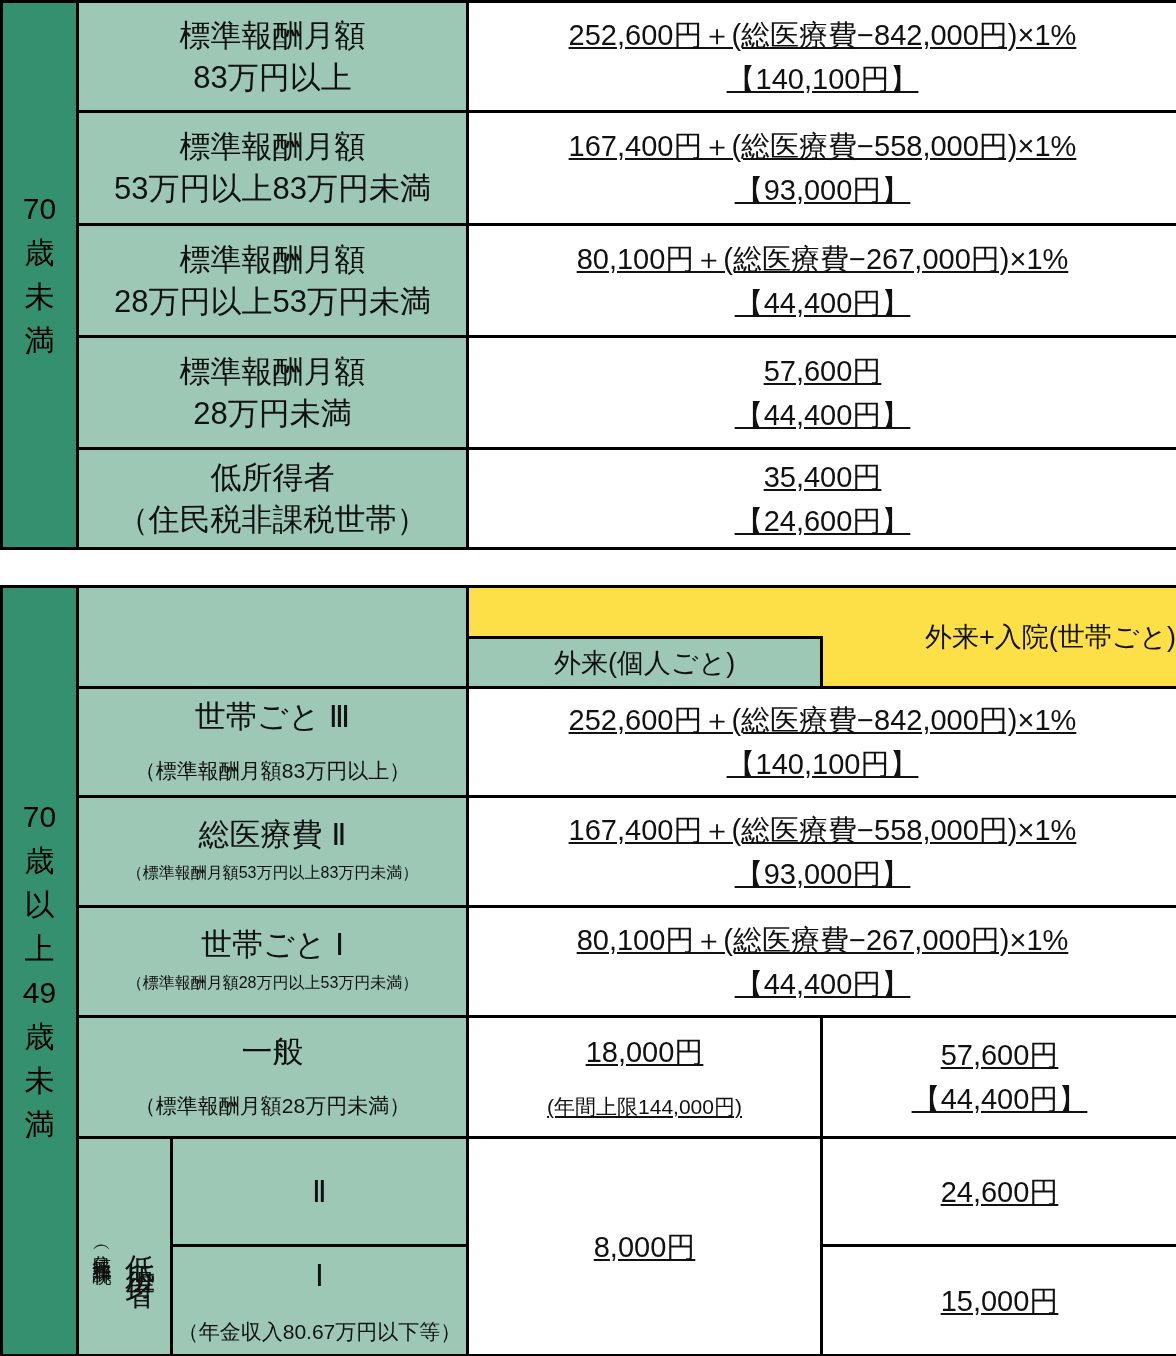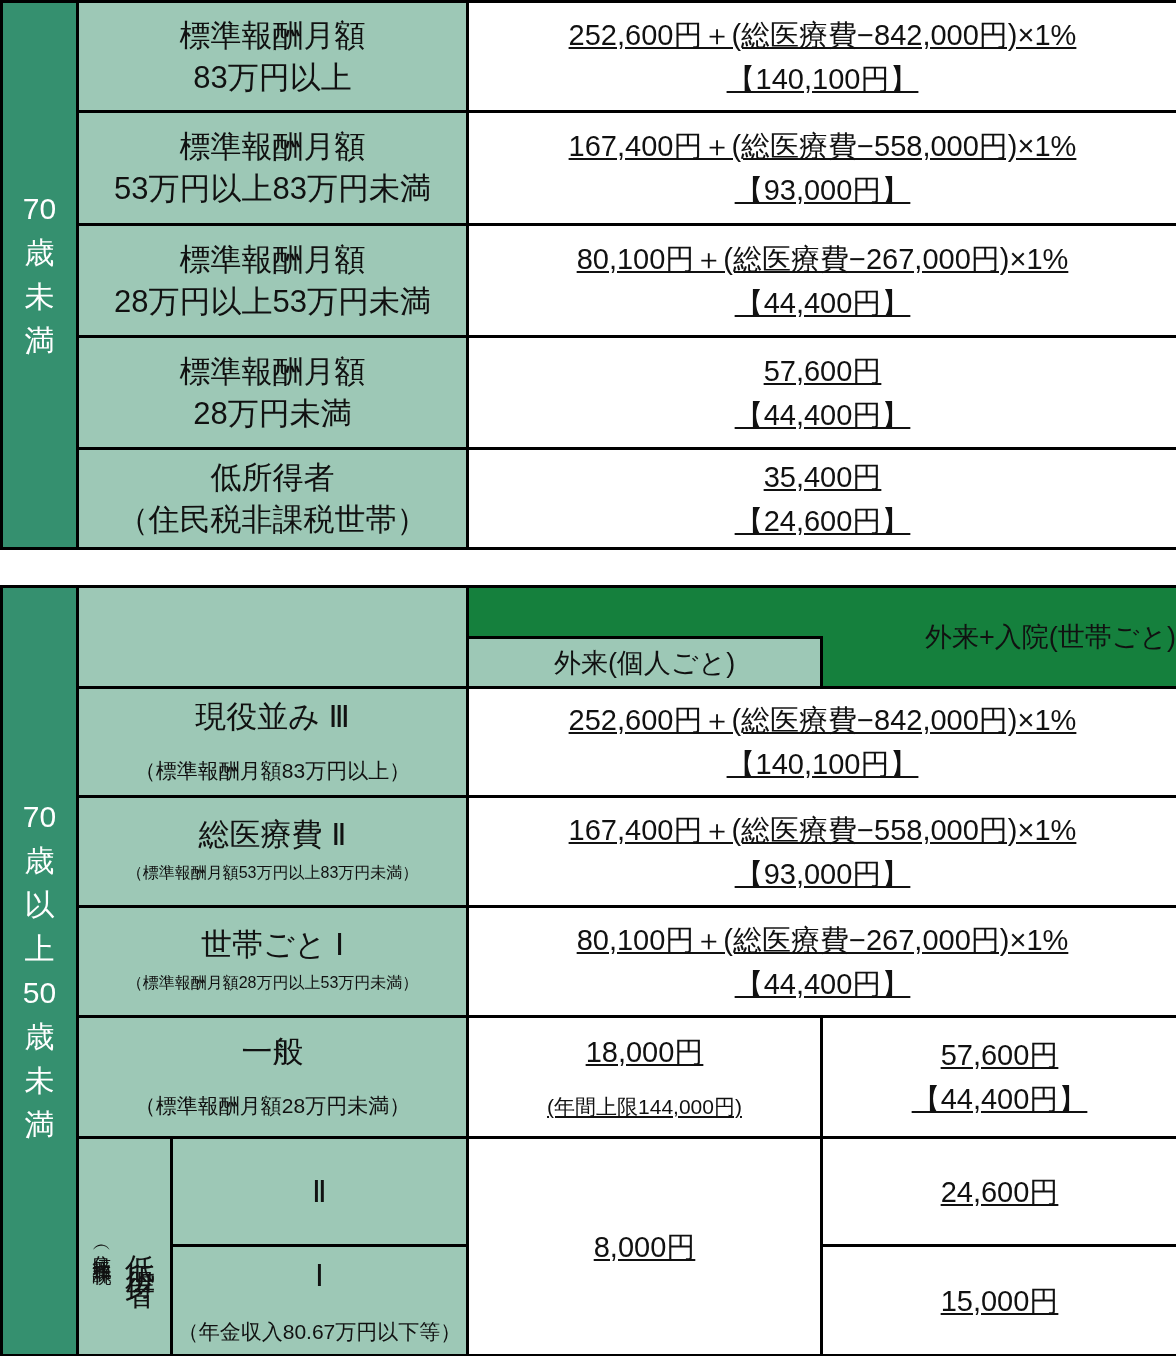--- a/index.html
+++ b/index.html
@@ -15,33 +15,33 @@
   }
   table.tbl td{
     border:3px solid #000000;
     padding:0;
     vertical-align:middle;
     text-align:center;
     overflow:hidden;
   }
   .t2{margin-top:35px;}
   
-  .side{background:#35906f;color:#ffffff;}
+  .side{background:#35906f;color:#000000;}
   .side-char{font-size:30px;line-height:44px;text-align:center;}
   .lbl{background:#9dc8b6;}
   .val{background:#ffffff;text-decoration:underline;}
   
   .main{font-size:31px;line-height:42px;}
   .big{font-size:29px;line-height:44px;}
   .sub{font-size:21px;line-height:34px;margin-top:16px;}
   .sub-sm{font-size:16px;line-height:33px;}
   .roman{font-size:30px;line-height:46px;}
   
   .hdr-empty{background:#9dc8b6;}
-  .hdr-val{background:#15803d;position:relative;}
+  .hdr-val{background:#fde047;position:relative;}
   .outp-box{
     position:absolute;left:0;bottom:0;
     width:351px;height:47px;
     border-top:3px solid #000;border-right:3px solid #000;
     background:#9dc8b6;
     display:flex;align-items:center;justify-content:center;
     font-size:27px;
   }
   .comb{
     position:absolute;top:0;right:0;
@@ -135,38 +135,38 @@
       <col style="width:354px">
         <col style="width:356px">
     </colgroup>
     <tbody>
         <tr style="height:101px">
       <td class="side" rowspan="7">
         <div class="side-char">70</div>
         <div class="side-char">歳</div>
         <div class="side-char">以</div>
         <div class="side-char">上</div>
-        <div class="side-char">50</div>
+        <div class="side-char">49</div>
         <div class="side-char">歳</div>
         <div class="side-char">未</div>
         <div class="side-char">満</div>
       </td>
       <td class="hdr-empty" colspan="2"></td>
       <td class="hdr-val" colspan="2">
         <div class="outp-box">
           <span>外来(個人ごと)</span>
         </div>
         <div class="comb">
           <span>外来+入院(世帯ごと)</span>
         </div>
       </td>
     </tr>
     <tr style="height:109px">
       <td class="lbl" colspan="2">
-        <div class="main">現役並み Ⅲ</div>
+        <div class="main">世帯ごと Ⅲ</div>
         <div class="sub">（標準報酬月額83万円以上）</div>
       </td>
       <td class="val" colspan="2">
         <div class="big">252,600円＋(総医療費−842,000円)×1%</div>
         <div class="big">【140,100円】</div>
       </td>
     </tr>
     <tr style="height:110px">
       <td class="lbl" colspan="2">
         <div class="main">総医療費 Ⅱ</div>

